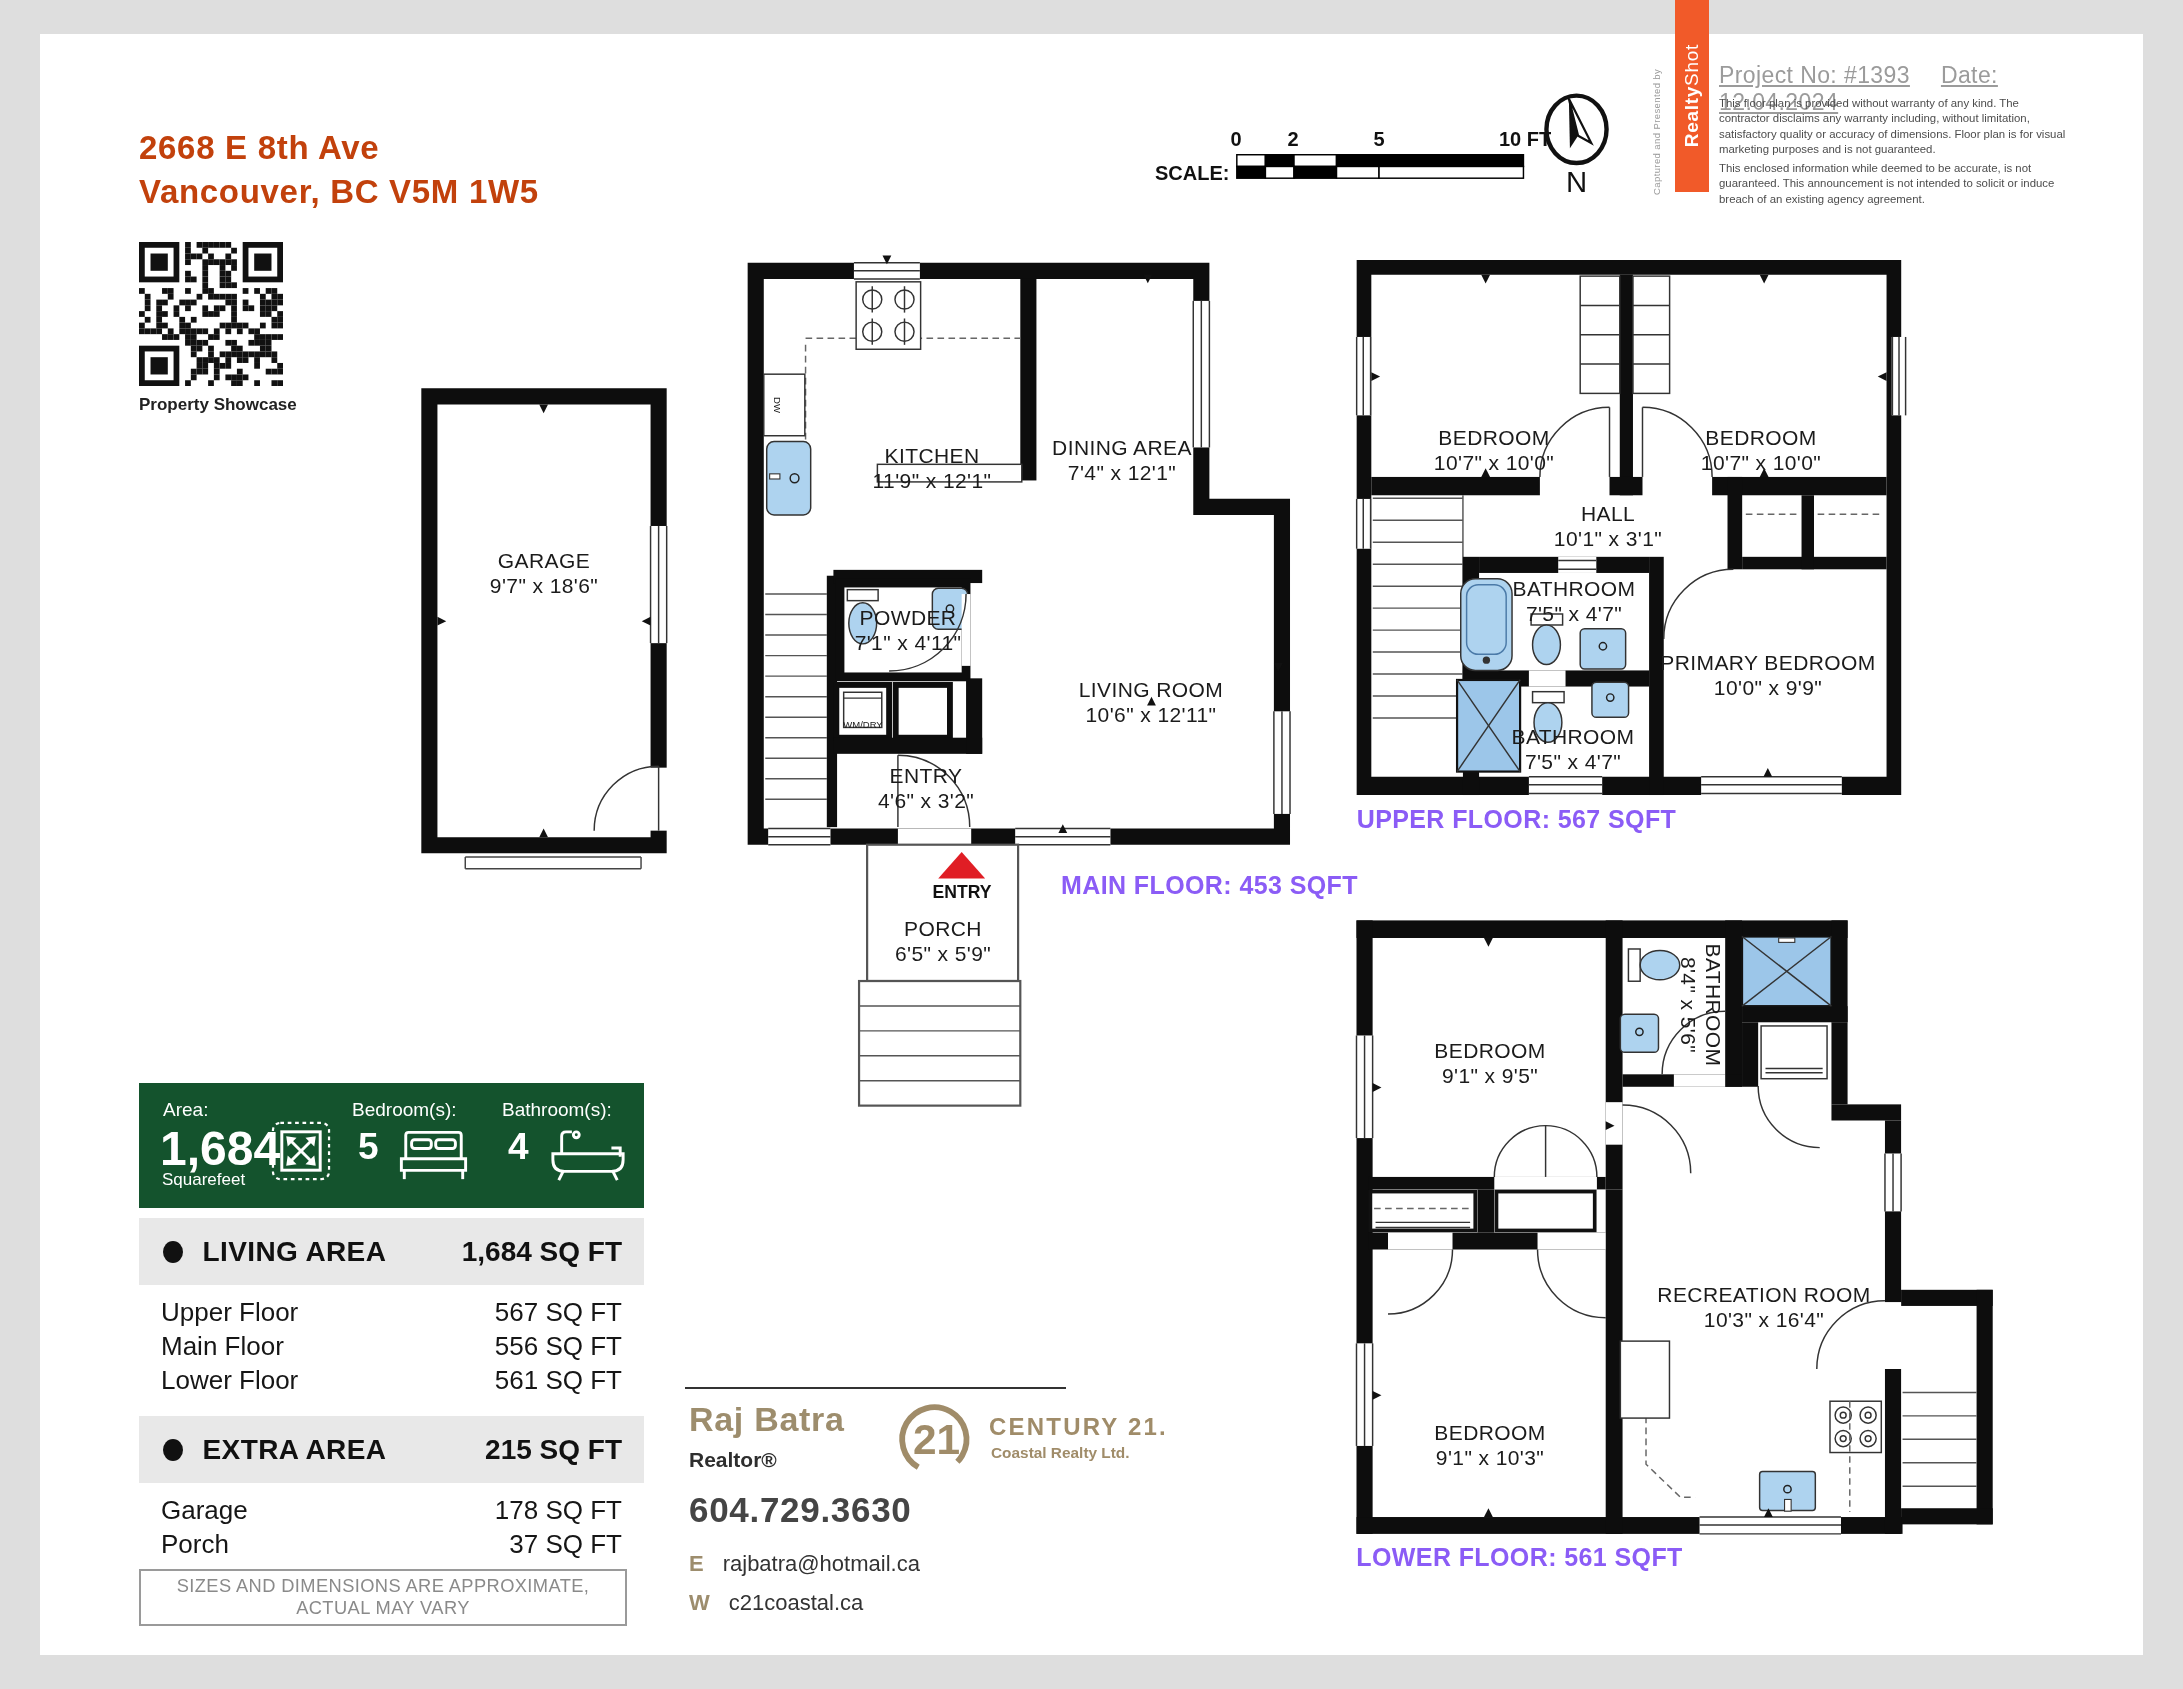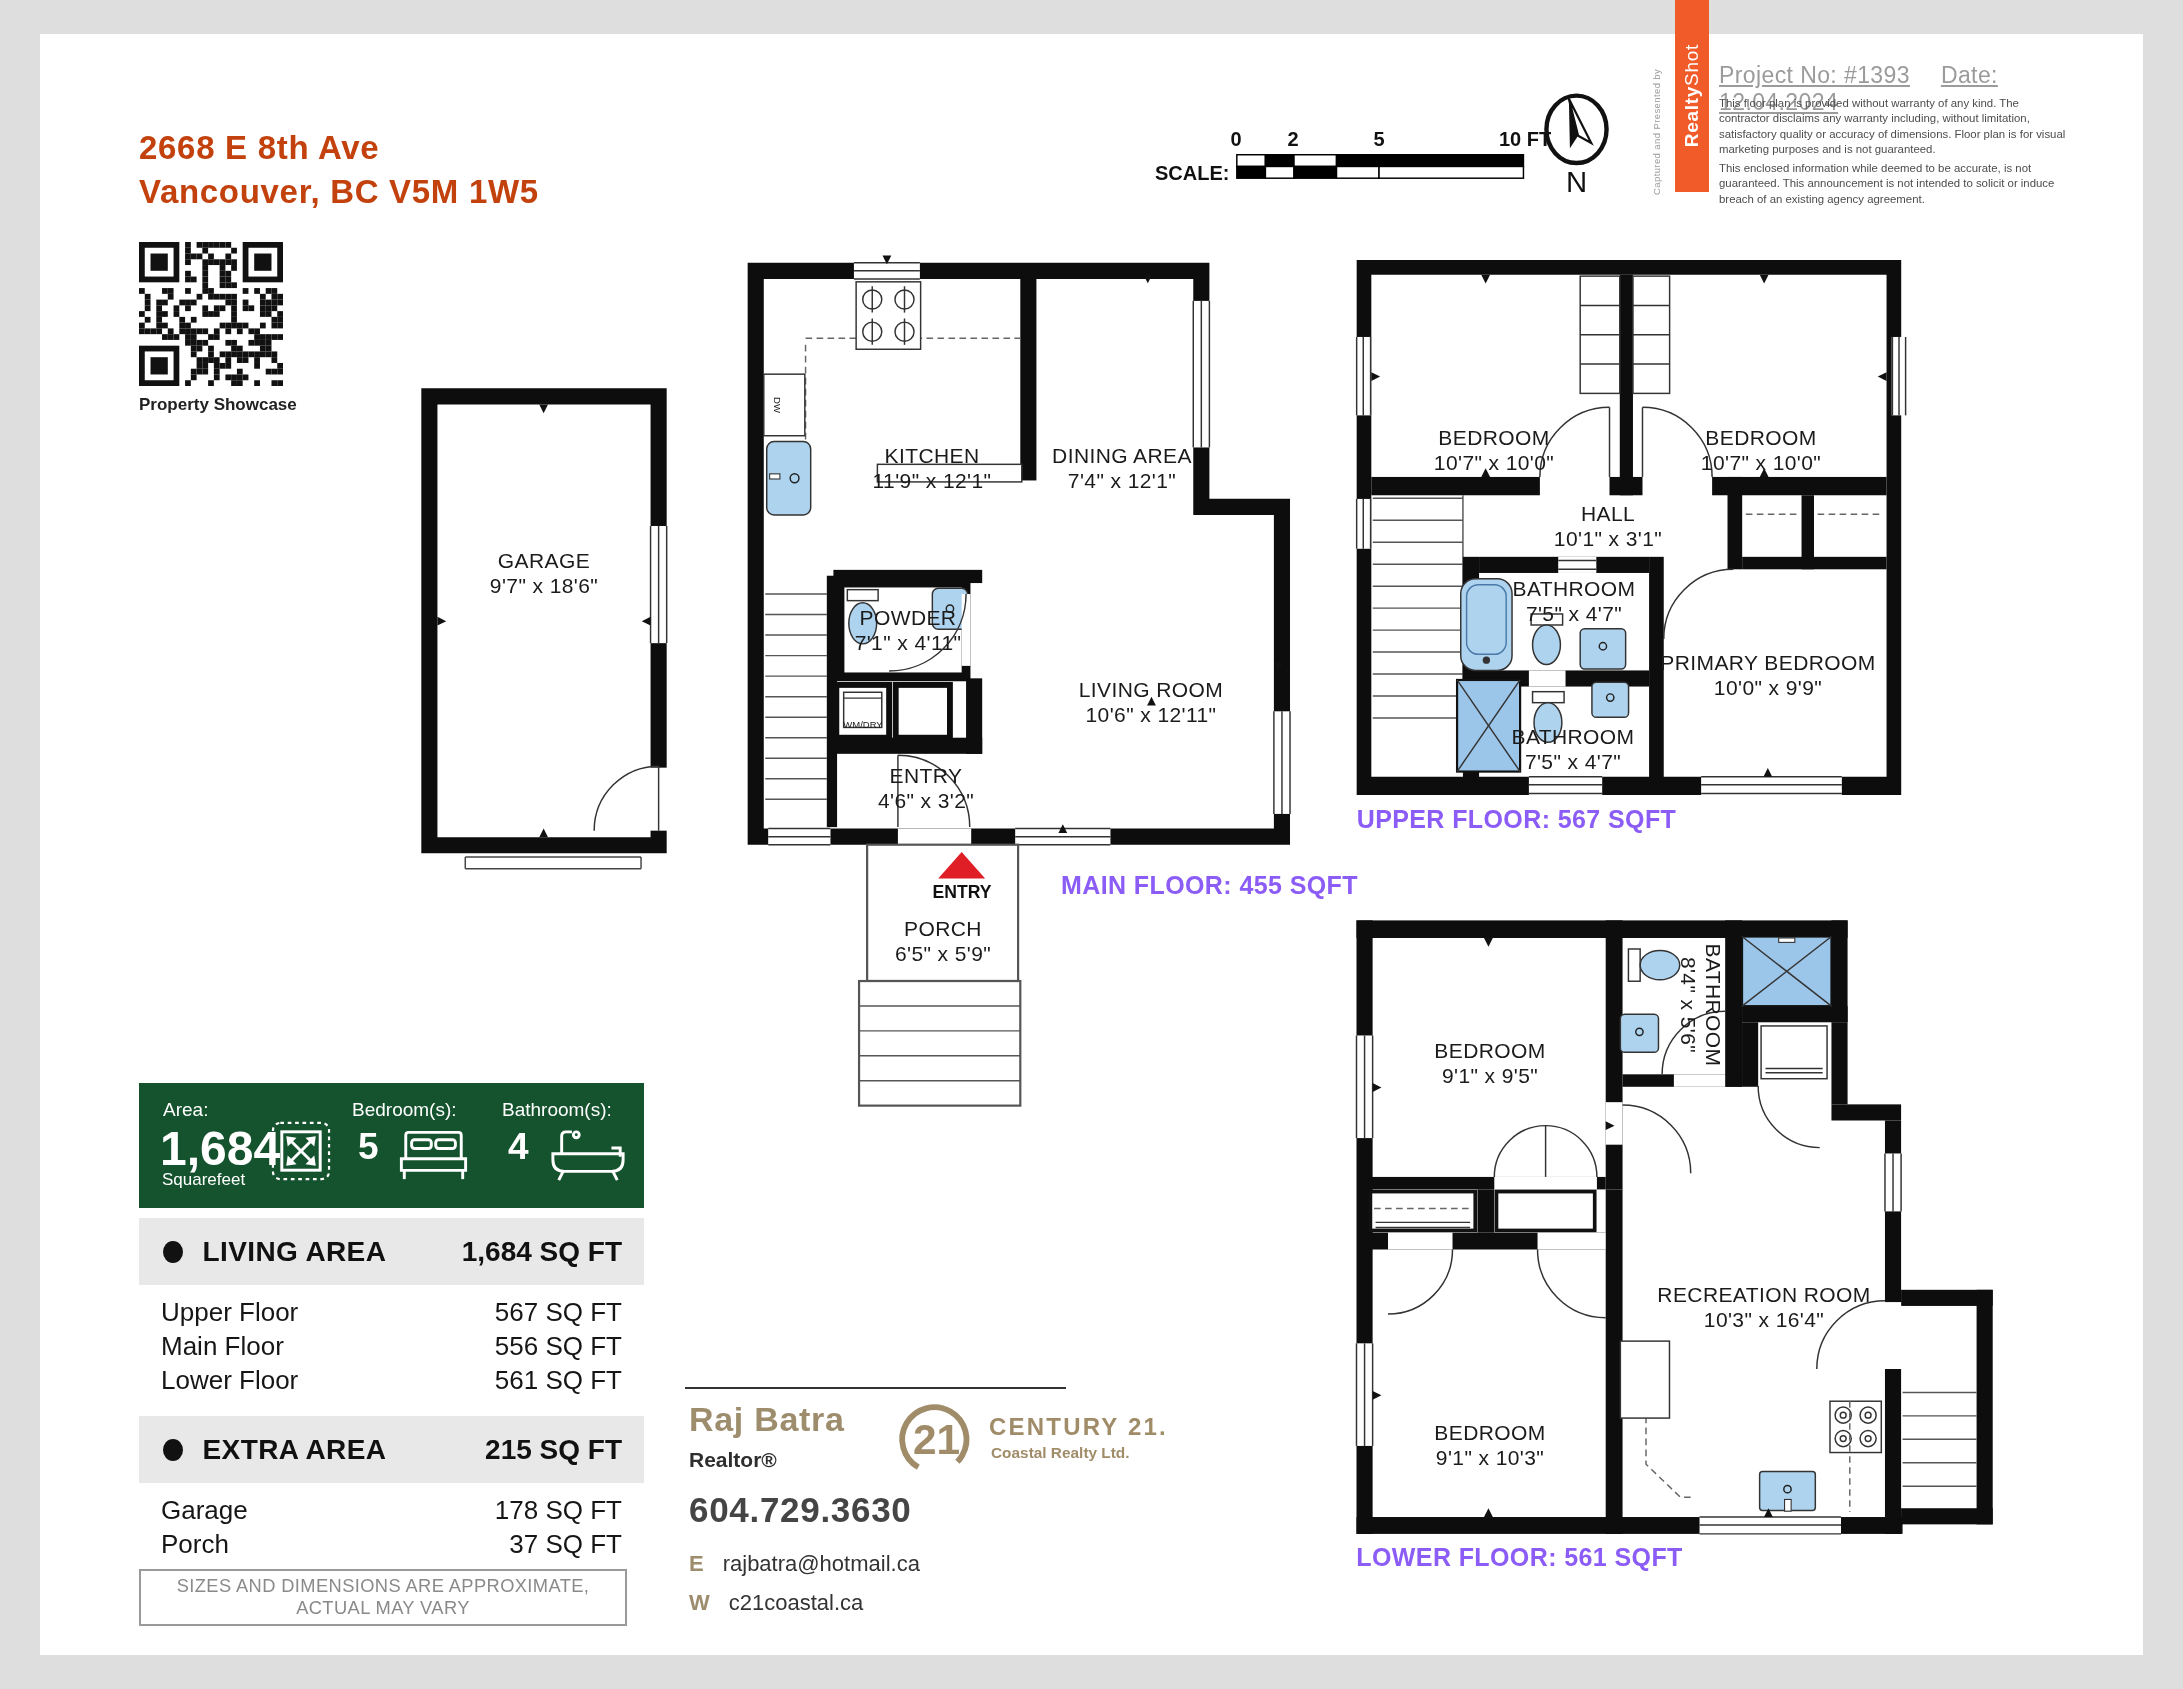--- a/index.html
+++ b/index.html
@@ -478,21 +478,21 @@
           <polygon points="560,44 572,44 566,56"></polygon>
         <polygon points="738,574 750,574 744,586"></polygon>
           <polygon points="444,806 456,806 450,794"></polygon>
         <polygon points="571,620 577,632 565,632"></polygon>
       </g>
     </svg>
     <div class="rlabel" style="left:199px;top:202px">
       <div>KITCHEN</div>
         <div>11'9" x 12'1"</div>
     </div>
-    <div class="rlabel" style="left:389px;top:202px">
+    <div class="rlabel" style="left:389px;top:194px">
       <div>DINING AREA</div>
         <div>7'4" x 12'1"</div>
     </div>
     <div class="rlabel" style="left:418px;top:436px">
       <div>LIVING ROOM</div>
         <div>10'6" x 12'11"</div>
     </div>
     <div class="rlabel" style="left:175px;top:364px">
       <div>POWDER</div>
         <div>7'1" x 4'11"</div>
@@ -501,21 +501,21 @@
     <div class="rlabel tiny rot90" style="left:44px;top:163px">DW</div>
     <div class="rlabel" style="left:193px;top:522px">
       <div>ENTRY</div>
         <div>4'6" x 3'2"</div>
     </div>
     <div class="entry-cap" style="left:229px;top:640px">ENTRY</div>
     <div class="rlabel" style="left:210px;top:675px">
       <div>PORCH</div>
         <div>6'5" x 5'9"</div>
     </div>
-    <div class="floor-tag" style="left:328px;top:629px">MAIN FLOOR: 455 SQFT</div>
+    <div class="floor-tag" style="left:328px;top:629px">MAIN FLOOR: 453 SQFT</div>
   </div>
 
   <div class="panel" style="left:1313px;top:222px;width:557px;height:587px">
     <svg width="557" height="587" viewBox="0 0 760 800">
       <path d="M5,5 H748 V735 H5 Z M25,25 H728 V710 H25 Z" fill="#0d0d0d" fill-rule="evenodd"></path>
 
       <rect x="1" y="110" width="24" height="107" fill="#fff"></rect>
         <g stroke="#333" stroke-width="2">
           <line x1="5" y1="110" x2="5" y2="217"></line>
           <line x1="14" y1="110" x2="14" y2="217"></line>

